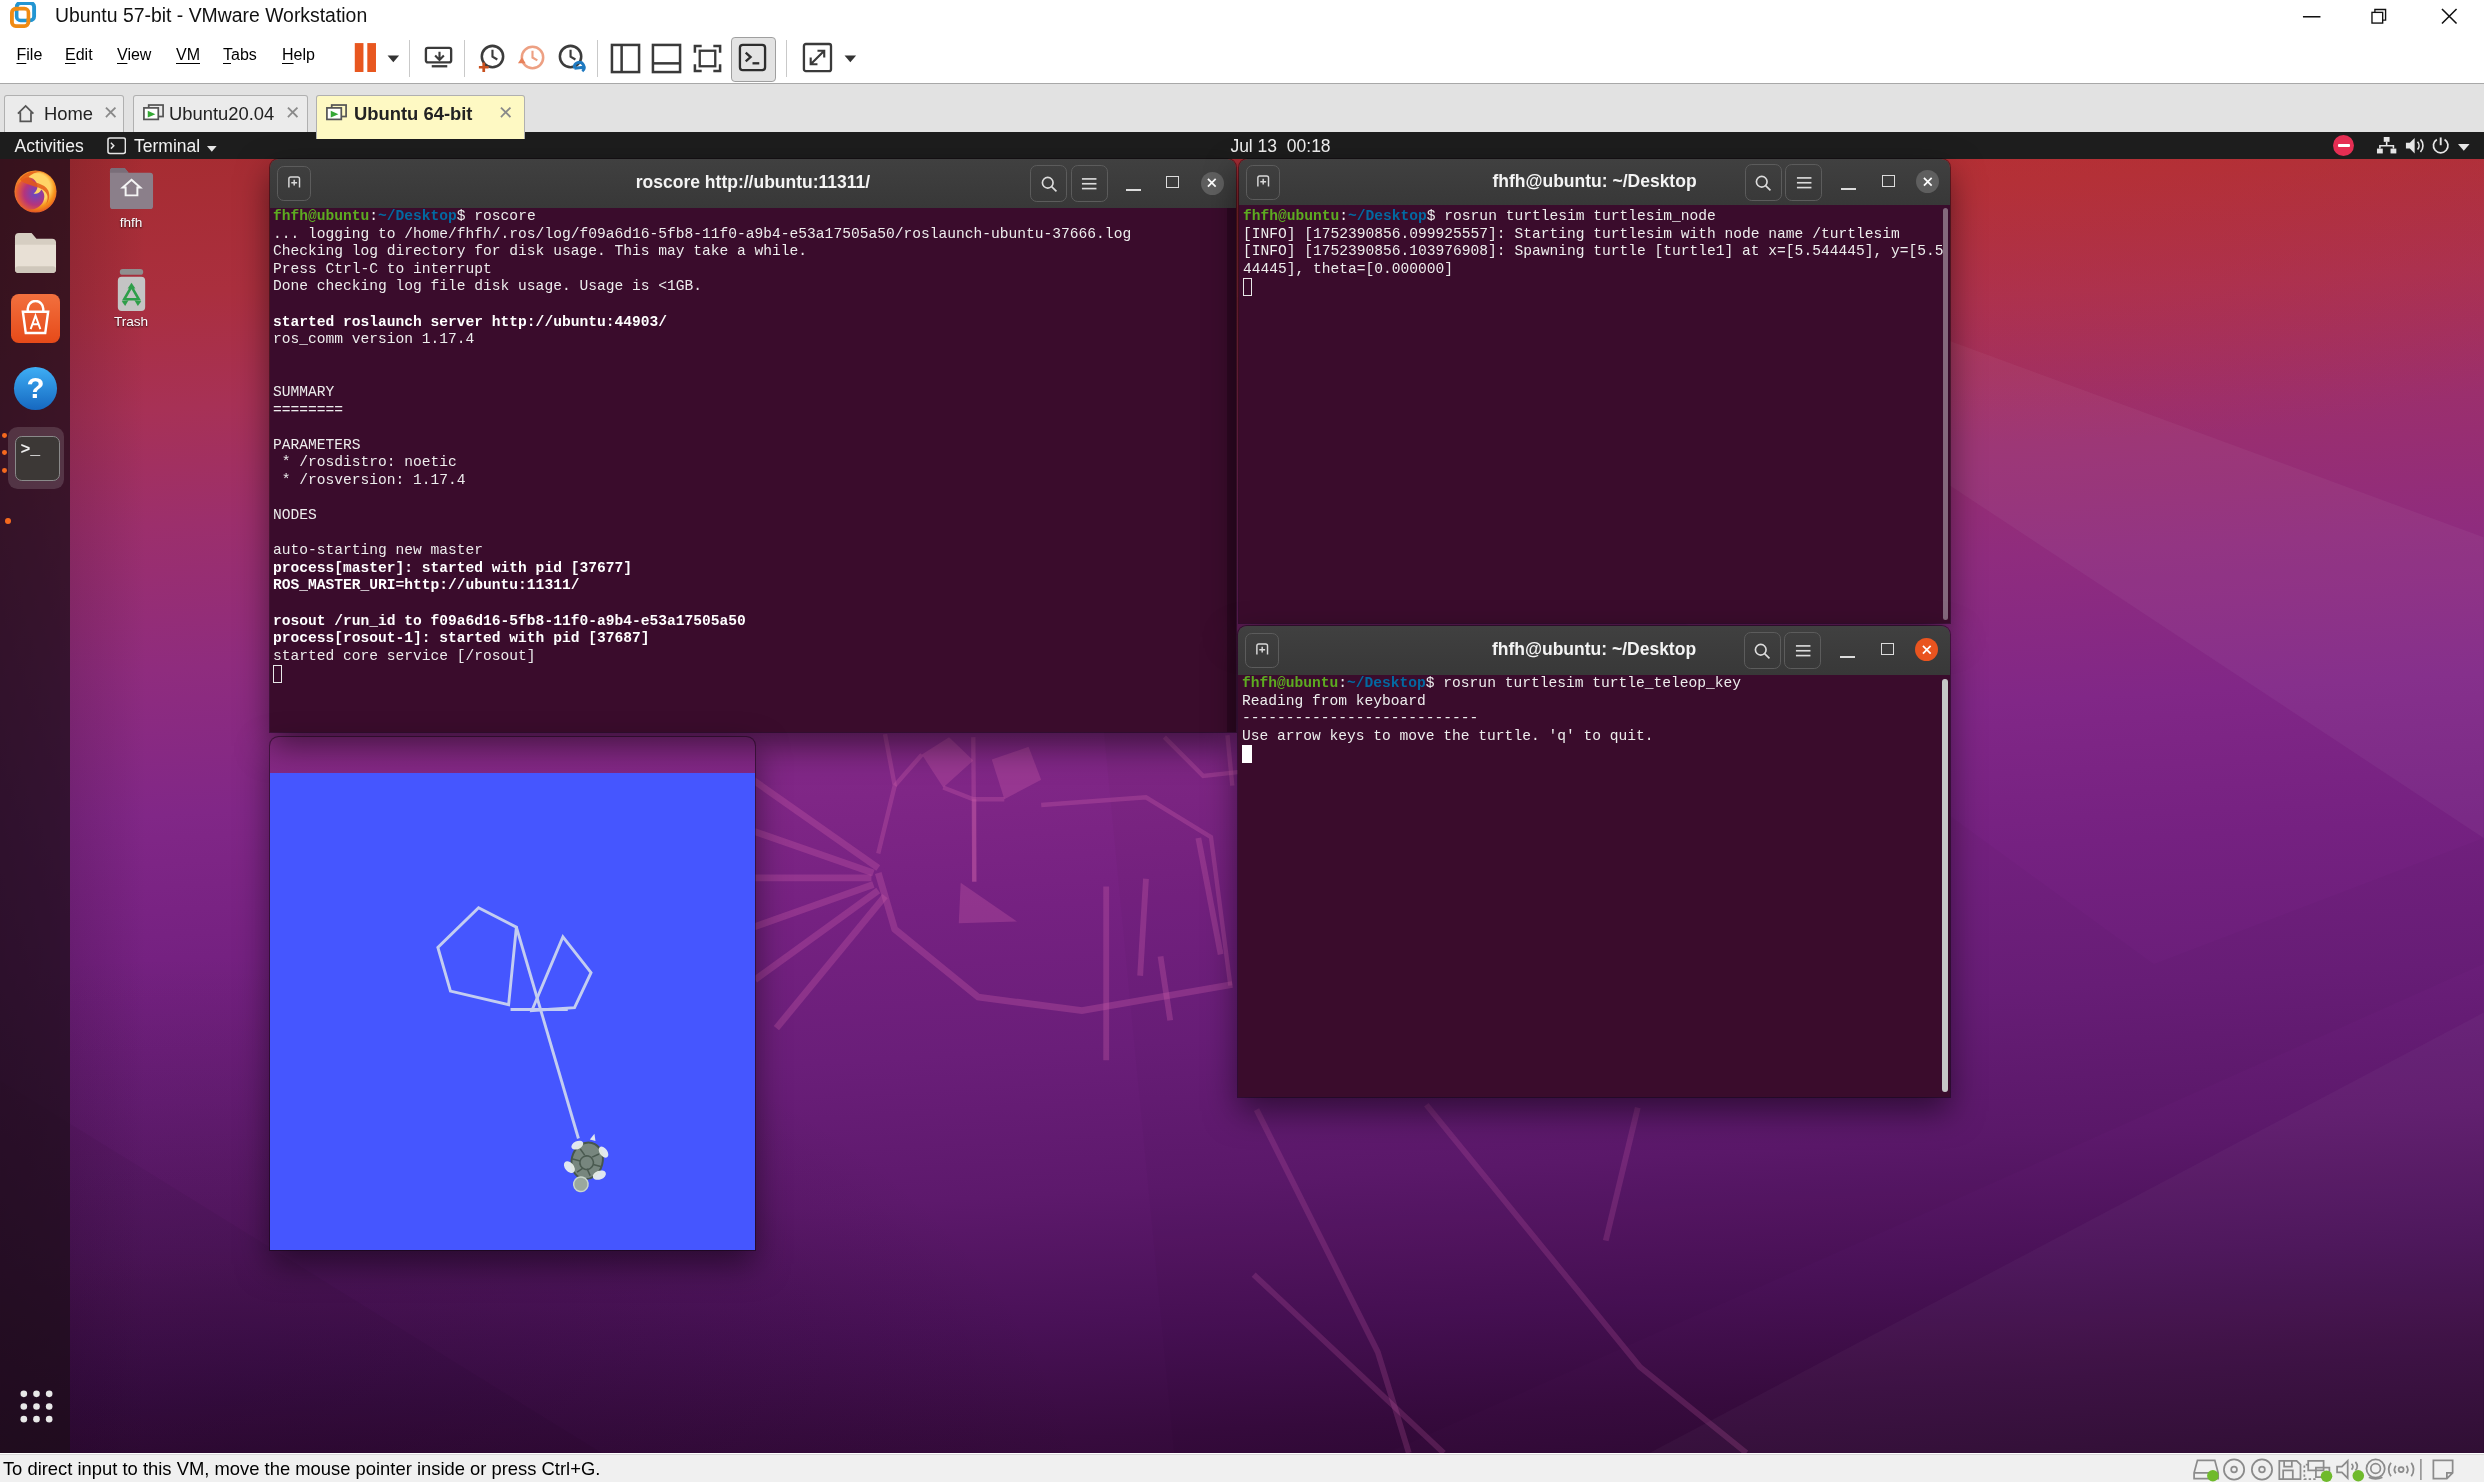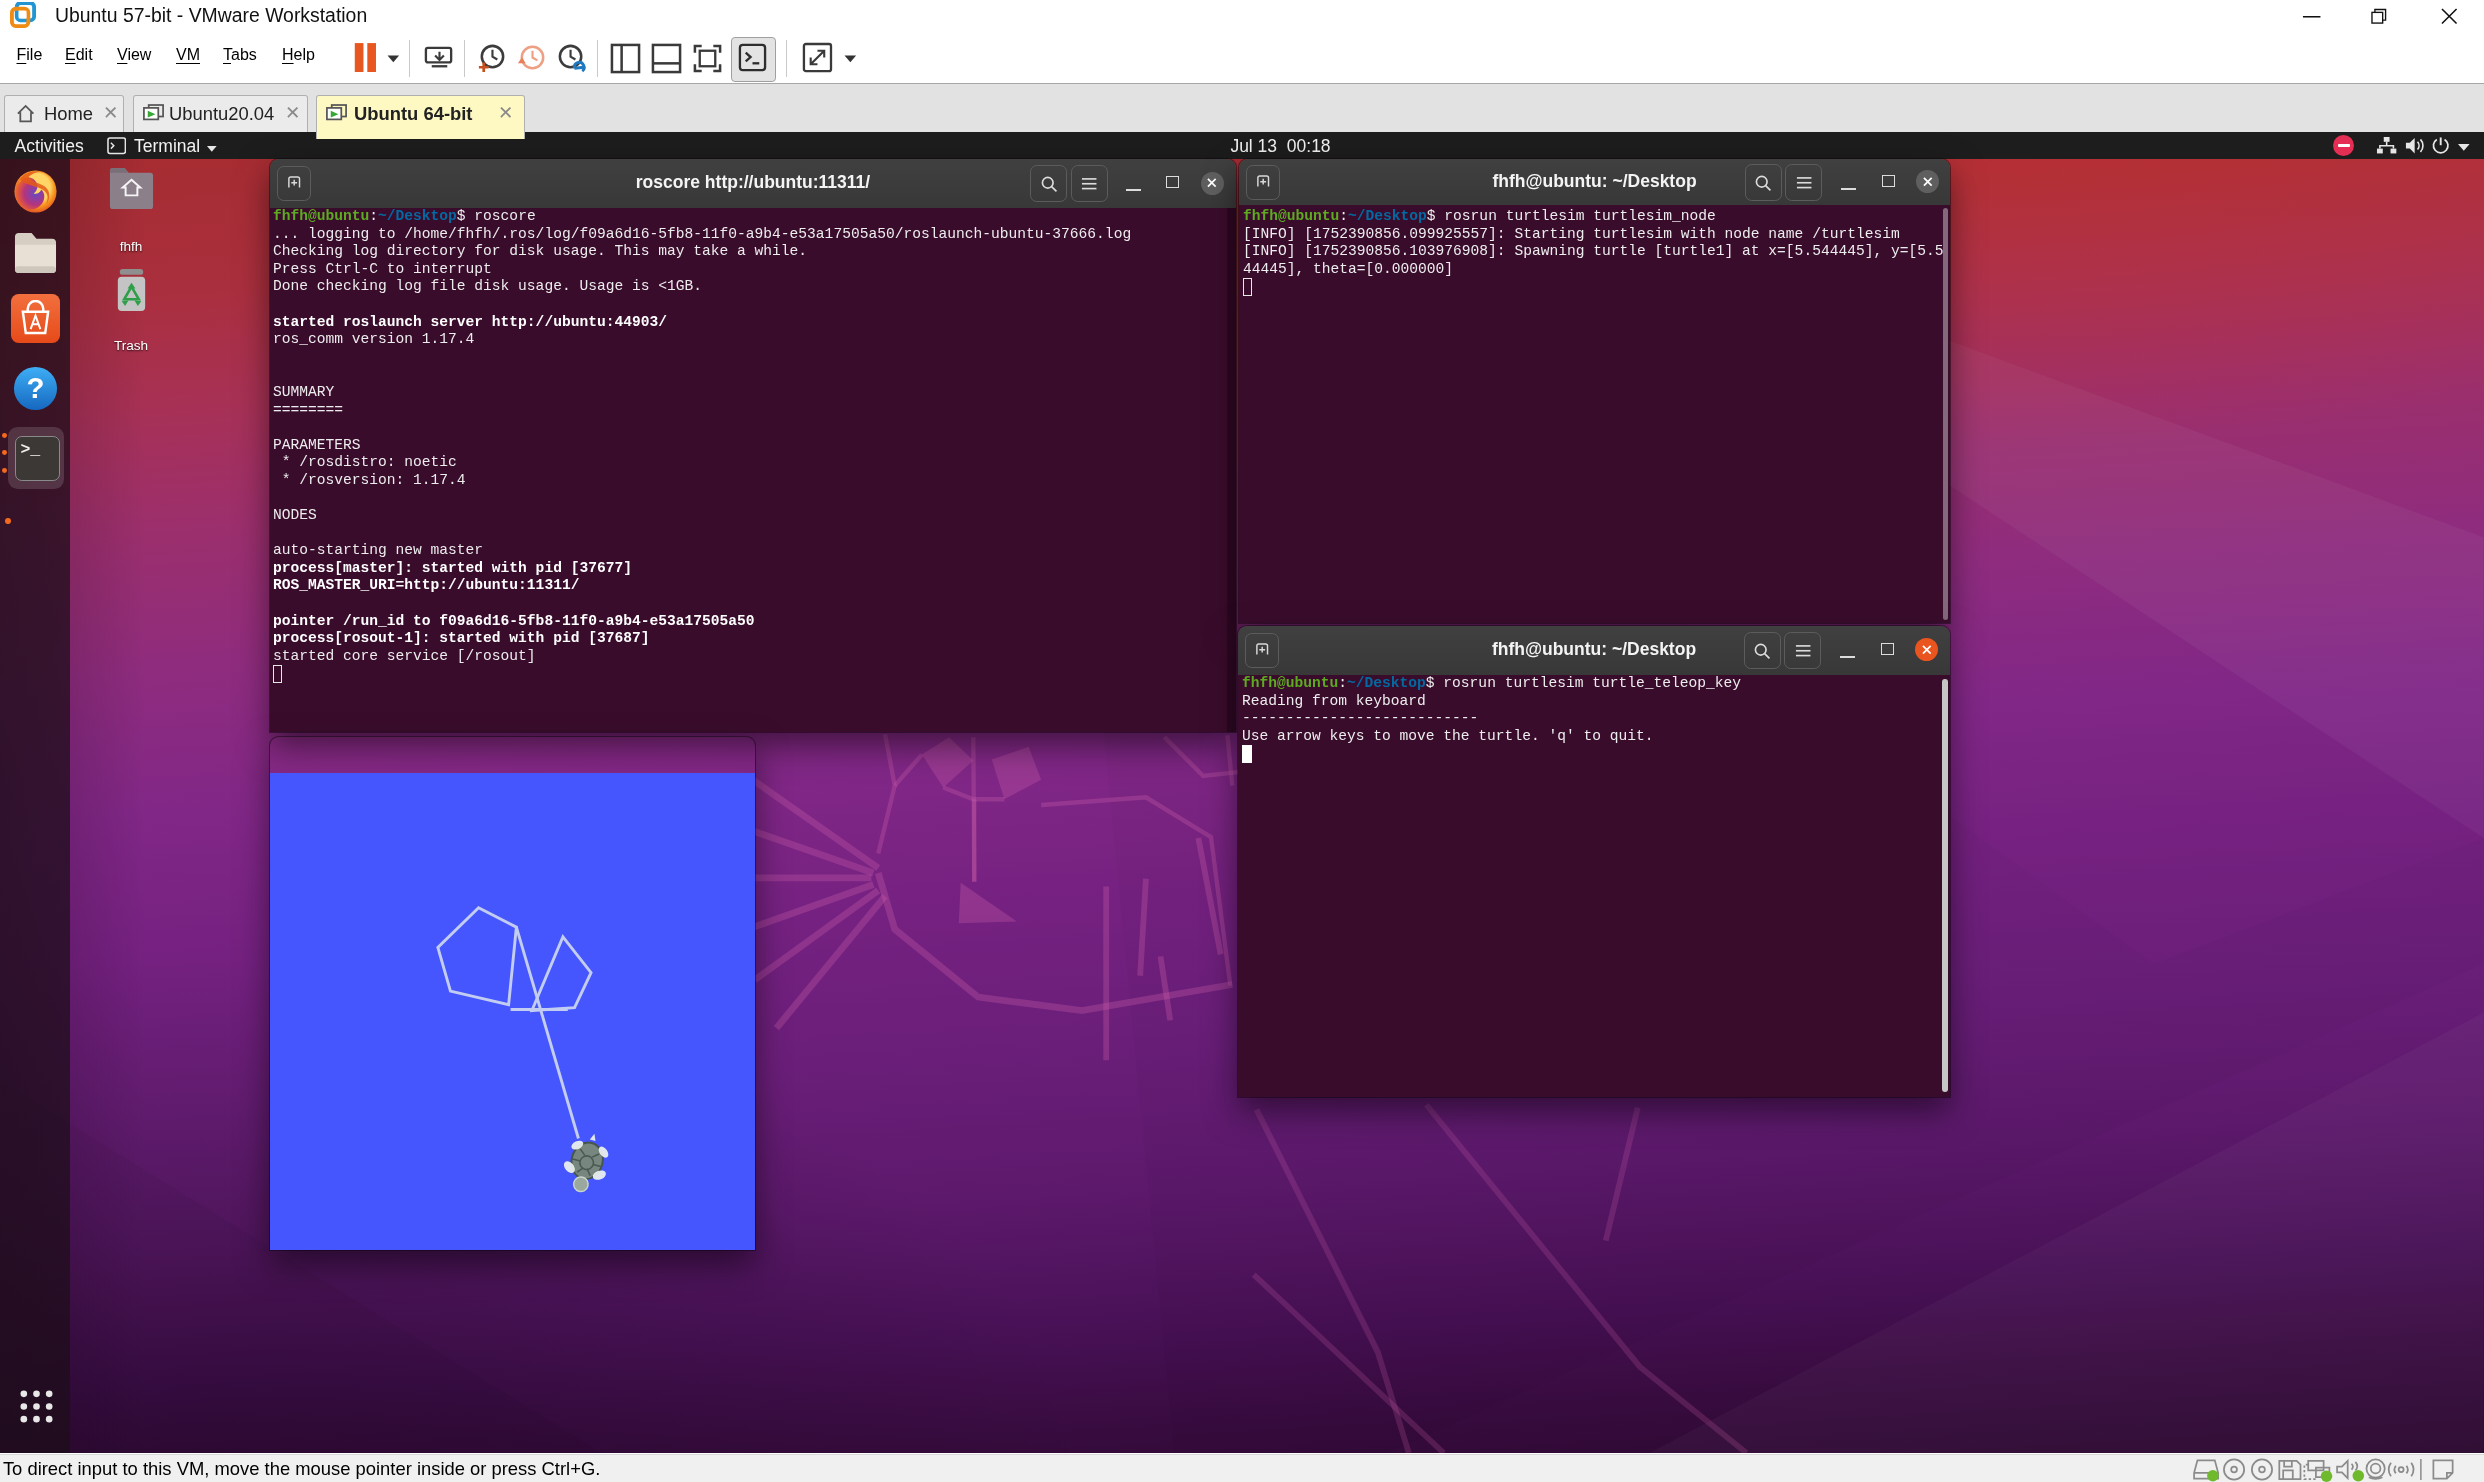--- a/index.html
+++ b/index.html
@@ -32,21 +32,21 @@
 pre.term b{font-weight:bold;color:#fff;}
 .g{color:#5dab21;font-weight:bold;}
 .bl{color:#0369a1;font-weight:bold;}
 .hbtn{position:absolute;width:37px;height:37px;border:1px solid #5c5c5c;border-radius:6.8px;box-sizing:border-box;}
 .nt{position:absolute;width:34px;height:35px;border:1px solid #5c5c5c;border-radius:6.8px;box-sizing:border-box;}
 .cc{position:absolute;width:23px;height:23px;border-radius:50%;}
 .cur-h{display:inline-block;width:8.7px;height:17.5px;border:1px solid #e8e8e8;box-sizing:border-box;vertical-align:-2.9px;}
 .cur-s{display:inline-block;width:9.7px;height:17.5px;background:#fff;vertical-align:-2.9px;}
 
 #statusbar{position:absolute;left:0;top:1454px;width:2484px;height:29px;background:#f0f0f0;border-top:1px solid #d9d9d9;font-size:18.4px;color:#000;}
-.dlabel{position:absolute;color:#fff;font-size:13.6px;text-align:center;text-shadow:0 1px 1.9px rgba(0,0,0,.8);margin-top:24px;}
+.dlabel{position:absolute;color:#fff;font-size:13.6px;text-align:center;text-shadow:0 1px 1.9px rgba(0,0,0,.8);}
 </style></head>
 <body>
 
 <div id="titlebar">
  <svg class="abs" style="left:9.7px;top:1.9px" width="27" height="27" viewBox="0 0 28 28">
   <rect x="7" y="1" width="18" height="18" rx="4" fill="none" stroke="#2395d2" stroke-width="4"></rect>
   <rect x="2" y="7" width="17" height="18" rx="4" fill="none" stroke="#f08b13" stroke-width="4"></rect>
   <rect x="9" y="9" width="8" height="8" fill="#fff"></rect>
  </svg>
  <div class="ttl">Ubuntu 57-bit - VMware Workstation</div>
@@ -358,21 +358,21 @@
 PARAMETERS
  * /rosdistro: noetic
  * /rosversion: 1.17.4
 
 NODES
 
 auto-starting new master
 <b>process[master]: started with pid [37677]</b>
 <b>ROS_MASTER_URI=http://ubuntu:11311/</b>
 
-<b>pointer /run_id to f09a6d16-5fb8-11f0-a9b4-e53a17505a50</b>
+<b>rosout /run_id to f09a6d16-5fb8-11f0-a9b4-e53a17505a50</b>
 <b>process[rosout-1]: started with pid [37687]</b>
 started core service [/rosout]
 <span class="cur-h"></span></pre>
 </div>
 
 <div class="win" style="left:1239px;top:159px;width:711px;height:464px;">
  <div class="thead" style="height:46px;">
   <div class="wt" style="top:11.6px;">fhfh@ubuntu: ~/Desktop</div>
   <div class="nt" style="left:6.8px;top:5.8px;"></div>
   <svg class="abs" style="left:14.6px;top:13.6px" width="18.4" height="18.4" viewBox="0 0 19 19">

